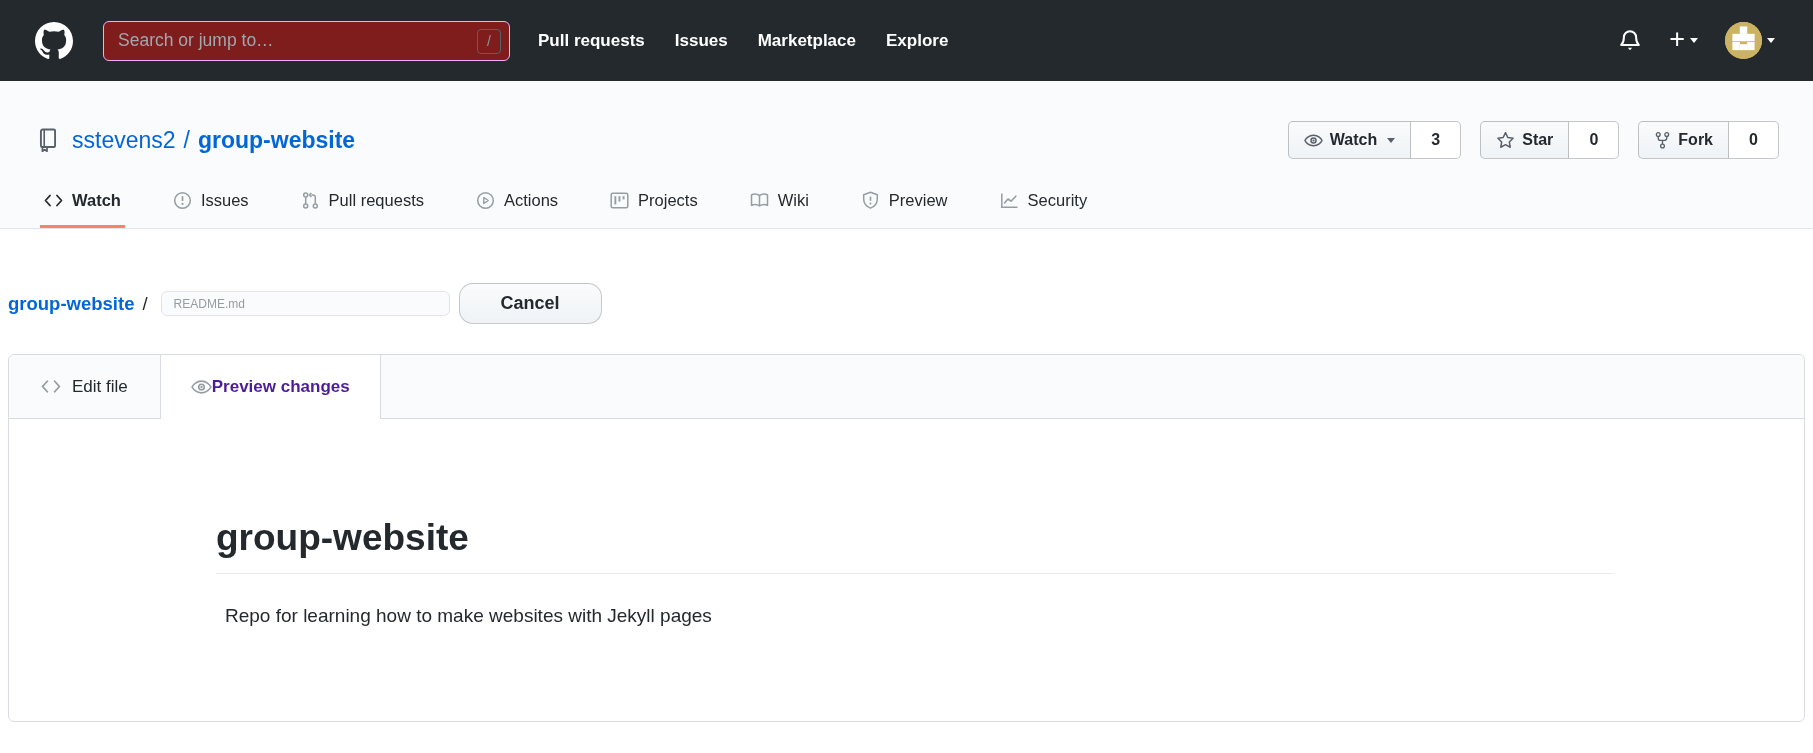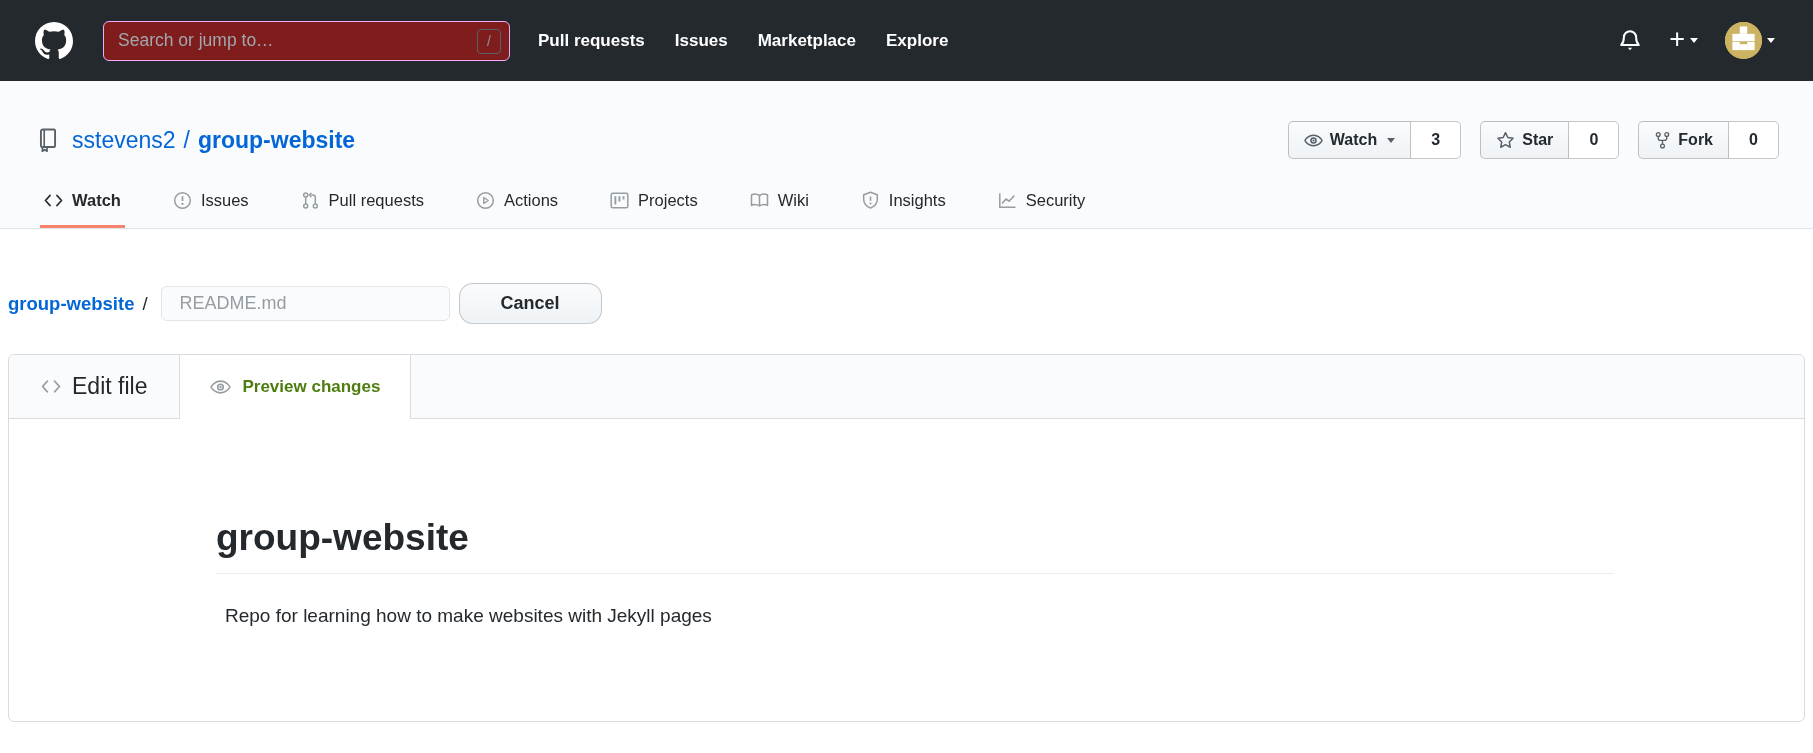--- a/index.html
+++ b/index.html
@@ -46,34 +46,34 @@
   .repo-tabs { display:flex; gap:44px; padding:0 0 0 40px; margin-top:26px; }
   .repo-tab { display:flex; align-items:center; gap:9px; font-size:16.5px; color:#24292e;
     padding:6px 4px 15px 4px; border-bottom:3px solid transparent; cursor:pointer; white-space:nowrap; }
   .repo-tab svg { width:19px; height:19px; flex:none; }
   .repo-tab.active { font-weight:bold; border-bottom-color:#f9826c; }
 
   
   .crumb-row { display:flex; align-items:center; margin:54px 8px 0 8px; height:41px; }
   .crumb-repo { color:#0366d6; font-weight:bold; font-size:18.5px; text-decoration:none; cursor:pointer; }
   .crumb-sep { font-size:18.5px; color:#24292e; margin:0 7px 0 8px; }
-  .file-input { width:289px; height:35px; background:#fafbfc; border:1px solid #e1e4e8; border-radius:6px;
-    padding:0 18px; font-size:18px; color:#959da3; margin-left:6px; outline:none;
+  .file-input { width:289px; height:25px; background:#fafbfc; border:1px solid #e1e4e8; border-radius:6px;
+    padding:0 12px; font-size:12px; color:#959da3; margin-left:6px; outline:none;
     font-family:"Liberation Sans", sans-serif; }
   .cancel-btn { margin-left:9px; height:41px; padding:0 41px; background:linear-gradient(#fafbfc,#eff3f6);
     border:1px solid rgba(27,31,35,.22); border-radius:14px; font-size:18px; font-weight:700; color:#24292e;
     cursor:pointer; font-family:"Liberation Sans", sans-serif; }
 
   .preview-box { margin:30px 8px 0 8px; height:368px; border:1px solid #d8dce1; border-radius:6px; background:#fff; overflow:hidden; }
   .tabstrip { background:#fafbfc; height:64px; border-bottom:1px solid #d8dce1; display:flex; border-radius:6px 6px 0 0; }
-  .edit-tab { display:flex; align-items:center; gap:11px; padding:0 32px; font-size:23px; color:#24292e;
+  .edit-tab { display:flex; align-items:center; gap:11px; padding:0 32px; font-size:17px; color:#24292e;
     cursor:pointer; background:transparent; border:none; font-family:"Liberation Sans", sans-serif; }
   .edit-tab svg { width:20px; height:13px; }
-  .preview-tab { display:flex; align-items:center; gap:11px; padding:0 30px; font-size:17px; font-weight:bold;
-    color:#4d7c0f; background:#fff; border:none; border-left:1px solid #d8dce1; border-right:1px solid #d8dce1;
+  .preview-tab { display:flex; align-items:center; padding:0 30px; font-size:17px; font-weight:bold;
+    color:#4c1d95; background:#fff; border:none; border-left:1px solid #d8dce1; border-right:1px solid #d8dce1;
     margin-bottom:-1px; cursor:pointer; font-family:"Liberation Sans", sans-serif; }
   .preview-tab svg { width:21px; height:14px; }
 
   .markdown { padding:96px 190px 0 207px; }
   .markdown h1 { font-size:37px; font-weight:bold; line-height:1.25; padding-bottom:12px; border-bottom:1px solid #eaecef; color:#24292e; }
   .markdown p { margin-top:28px; font-size:19px; line-height:27px; color:#24292e;margin-left:9px; }
 
   svg { display:block; }
 </style>
 </head>
@@ -226,21 +226,21 @@
         <line x1="9.5" y1="3.5" x2="9.5" y2="13.9" stroke="#959da3" stroke-width="1.5"></line>
       </svg>
       <span>Wiki</span>
     </span>
     <span class="repo-tab">
       <svg viewBox="0 0 19 19">
         <path d="M9.5 1.3 16.3 3.7 V8.3 C16.3 12.6 13.5 15.5 9.5 17.1 C5.5 15.5 2.7 12.6 2.7 8.3 V3.7 Z" fill="none" stroke="#959da3" stroke-width="1.5" stroke-linejoin="round"></path>
         <line x1="9.5" y1="5.6" x2="9.5" y2="9.8" stroke="#959da3" stroke-width="1.6"></line>
         <circle cx="9.5" cy="12.4" r="1" fill="#959da3"></circle>
       </svg>
-      <span>Insights</span>
+      <span>Preview</span>
     </span>
     <span class="repo-tab">
       <svg viewBox="0 0 19 17">
         <path d="M1.8 1.5 V15.2 H17.5" fill="none" stroke="#959da3" stroke-width="1.5"></path>
         <path d="M4.5 11 8 7 11 9.2 15.8 4.2" fill="none" stroke="#959da3" stroke-width="1.6" stroke-linejoin="round" stroke-linecap="round"></path>
       </svg>
       <span>Security</span>
     </span>
   </nav>
 </section>

